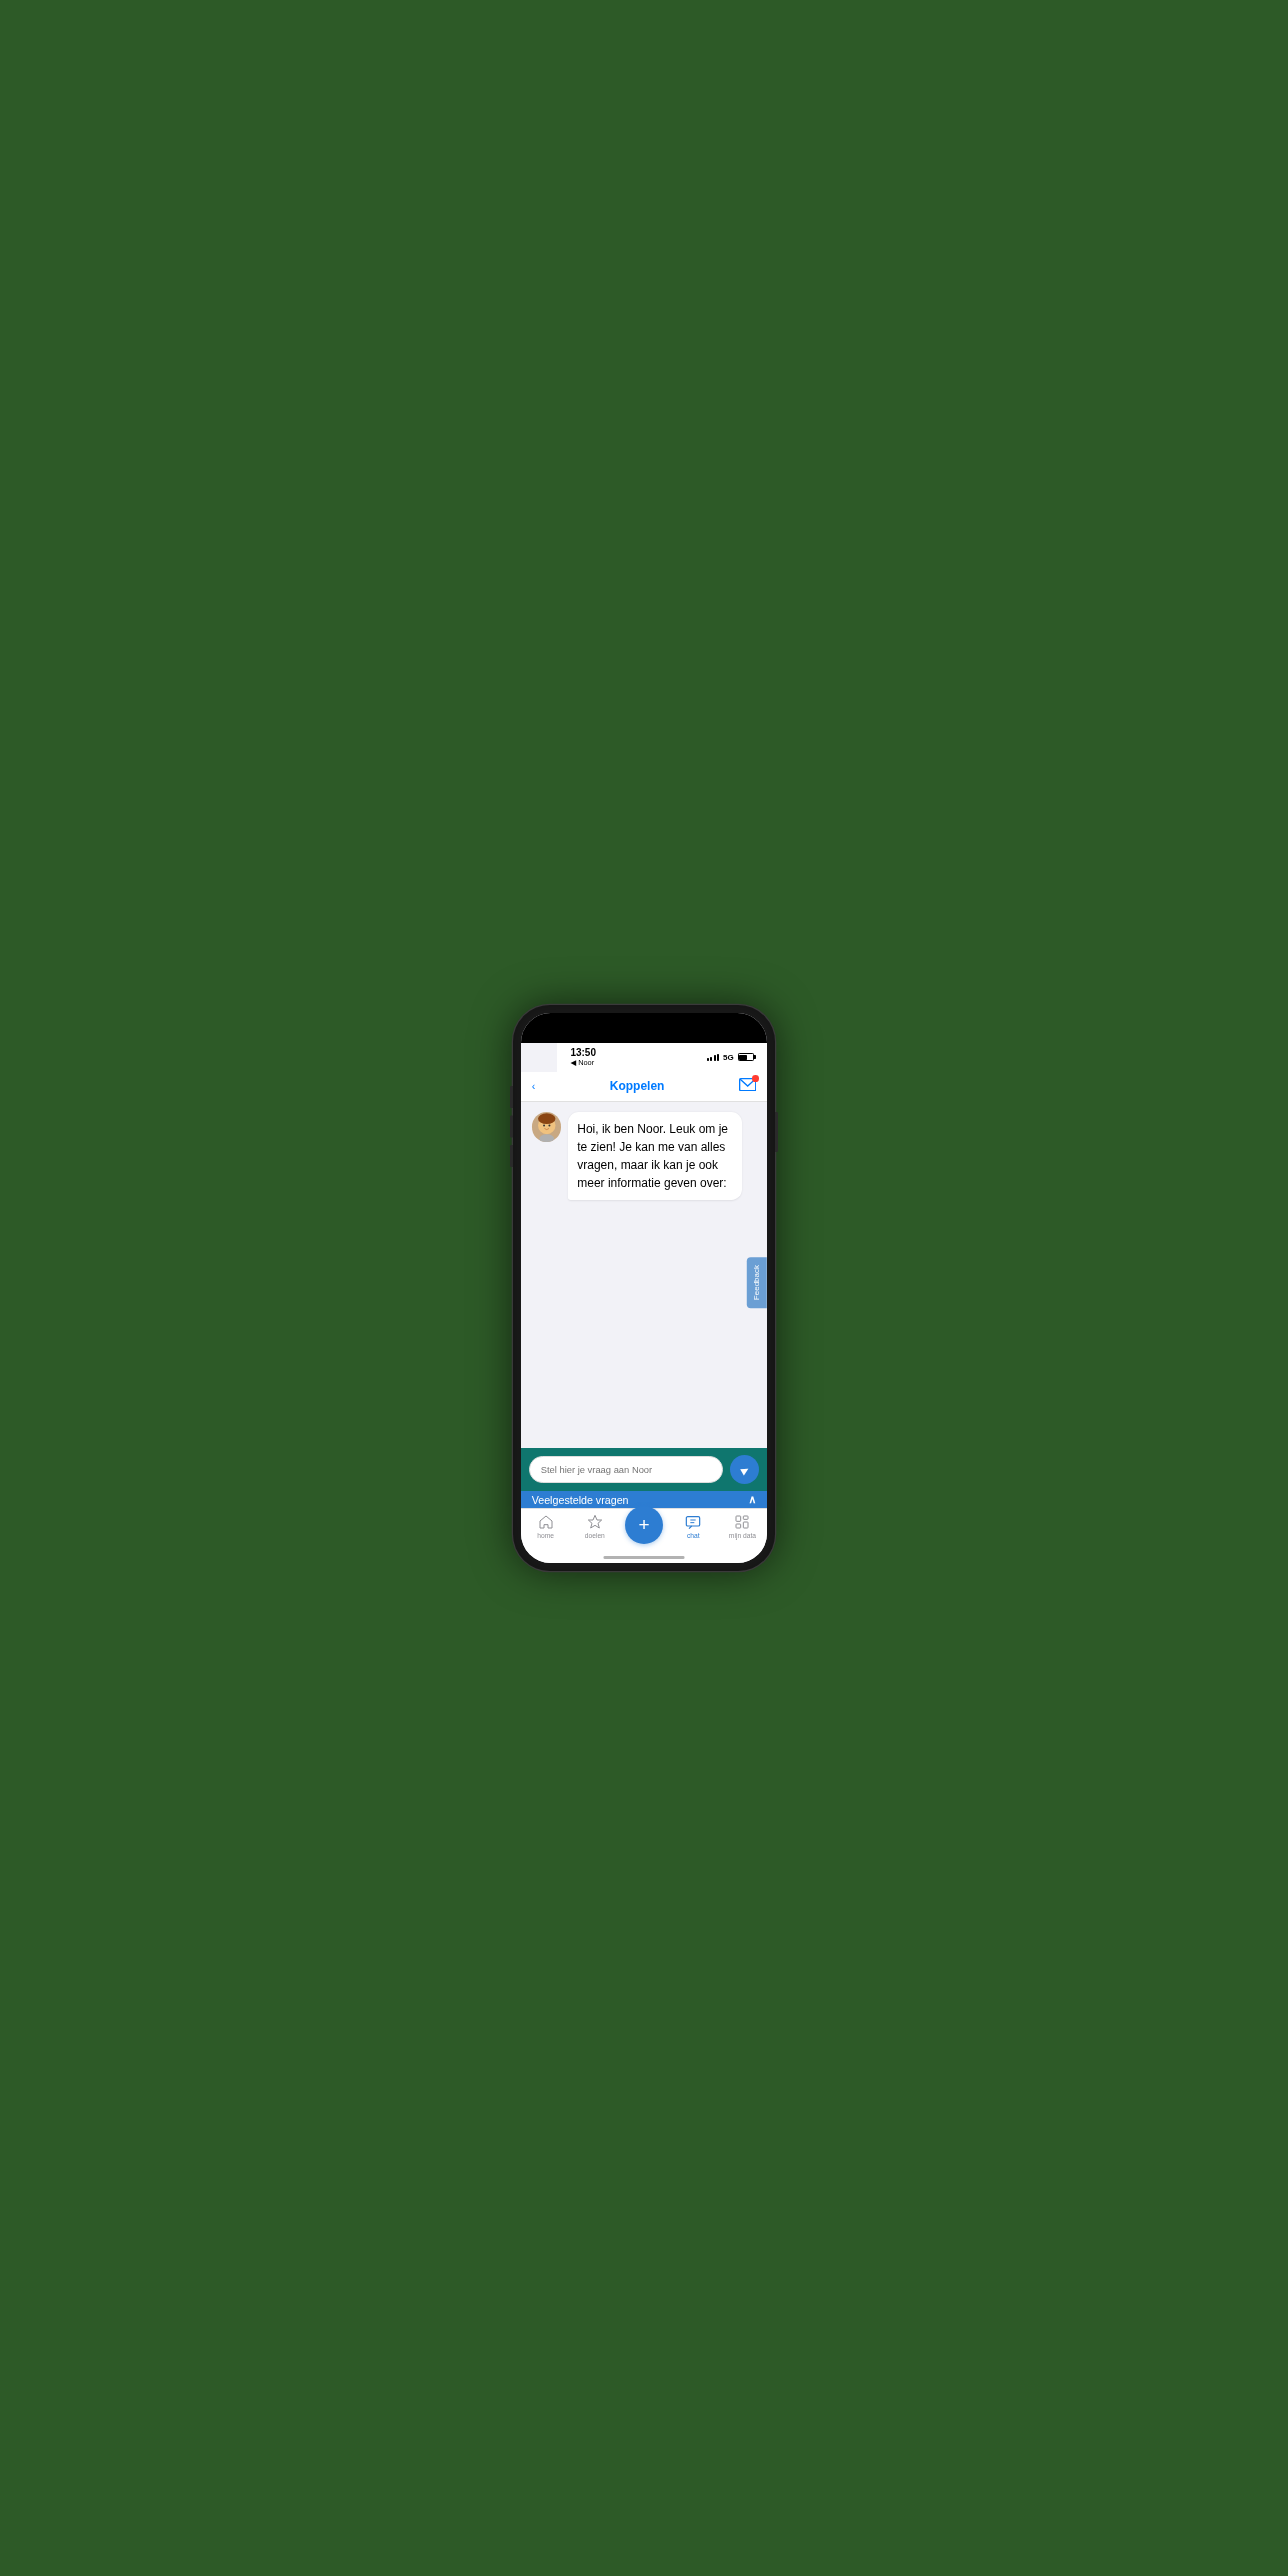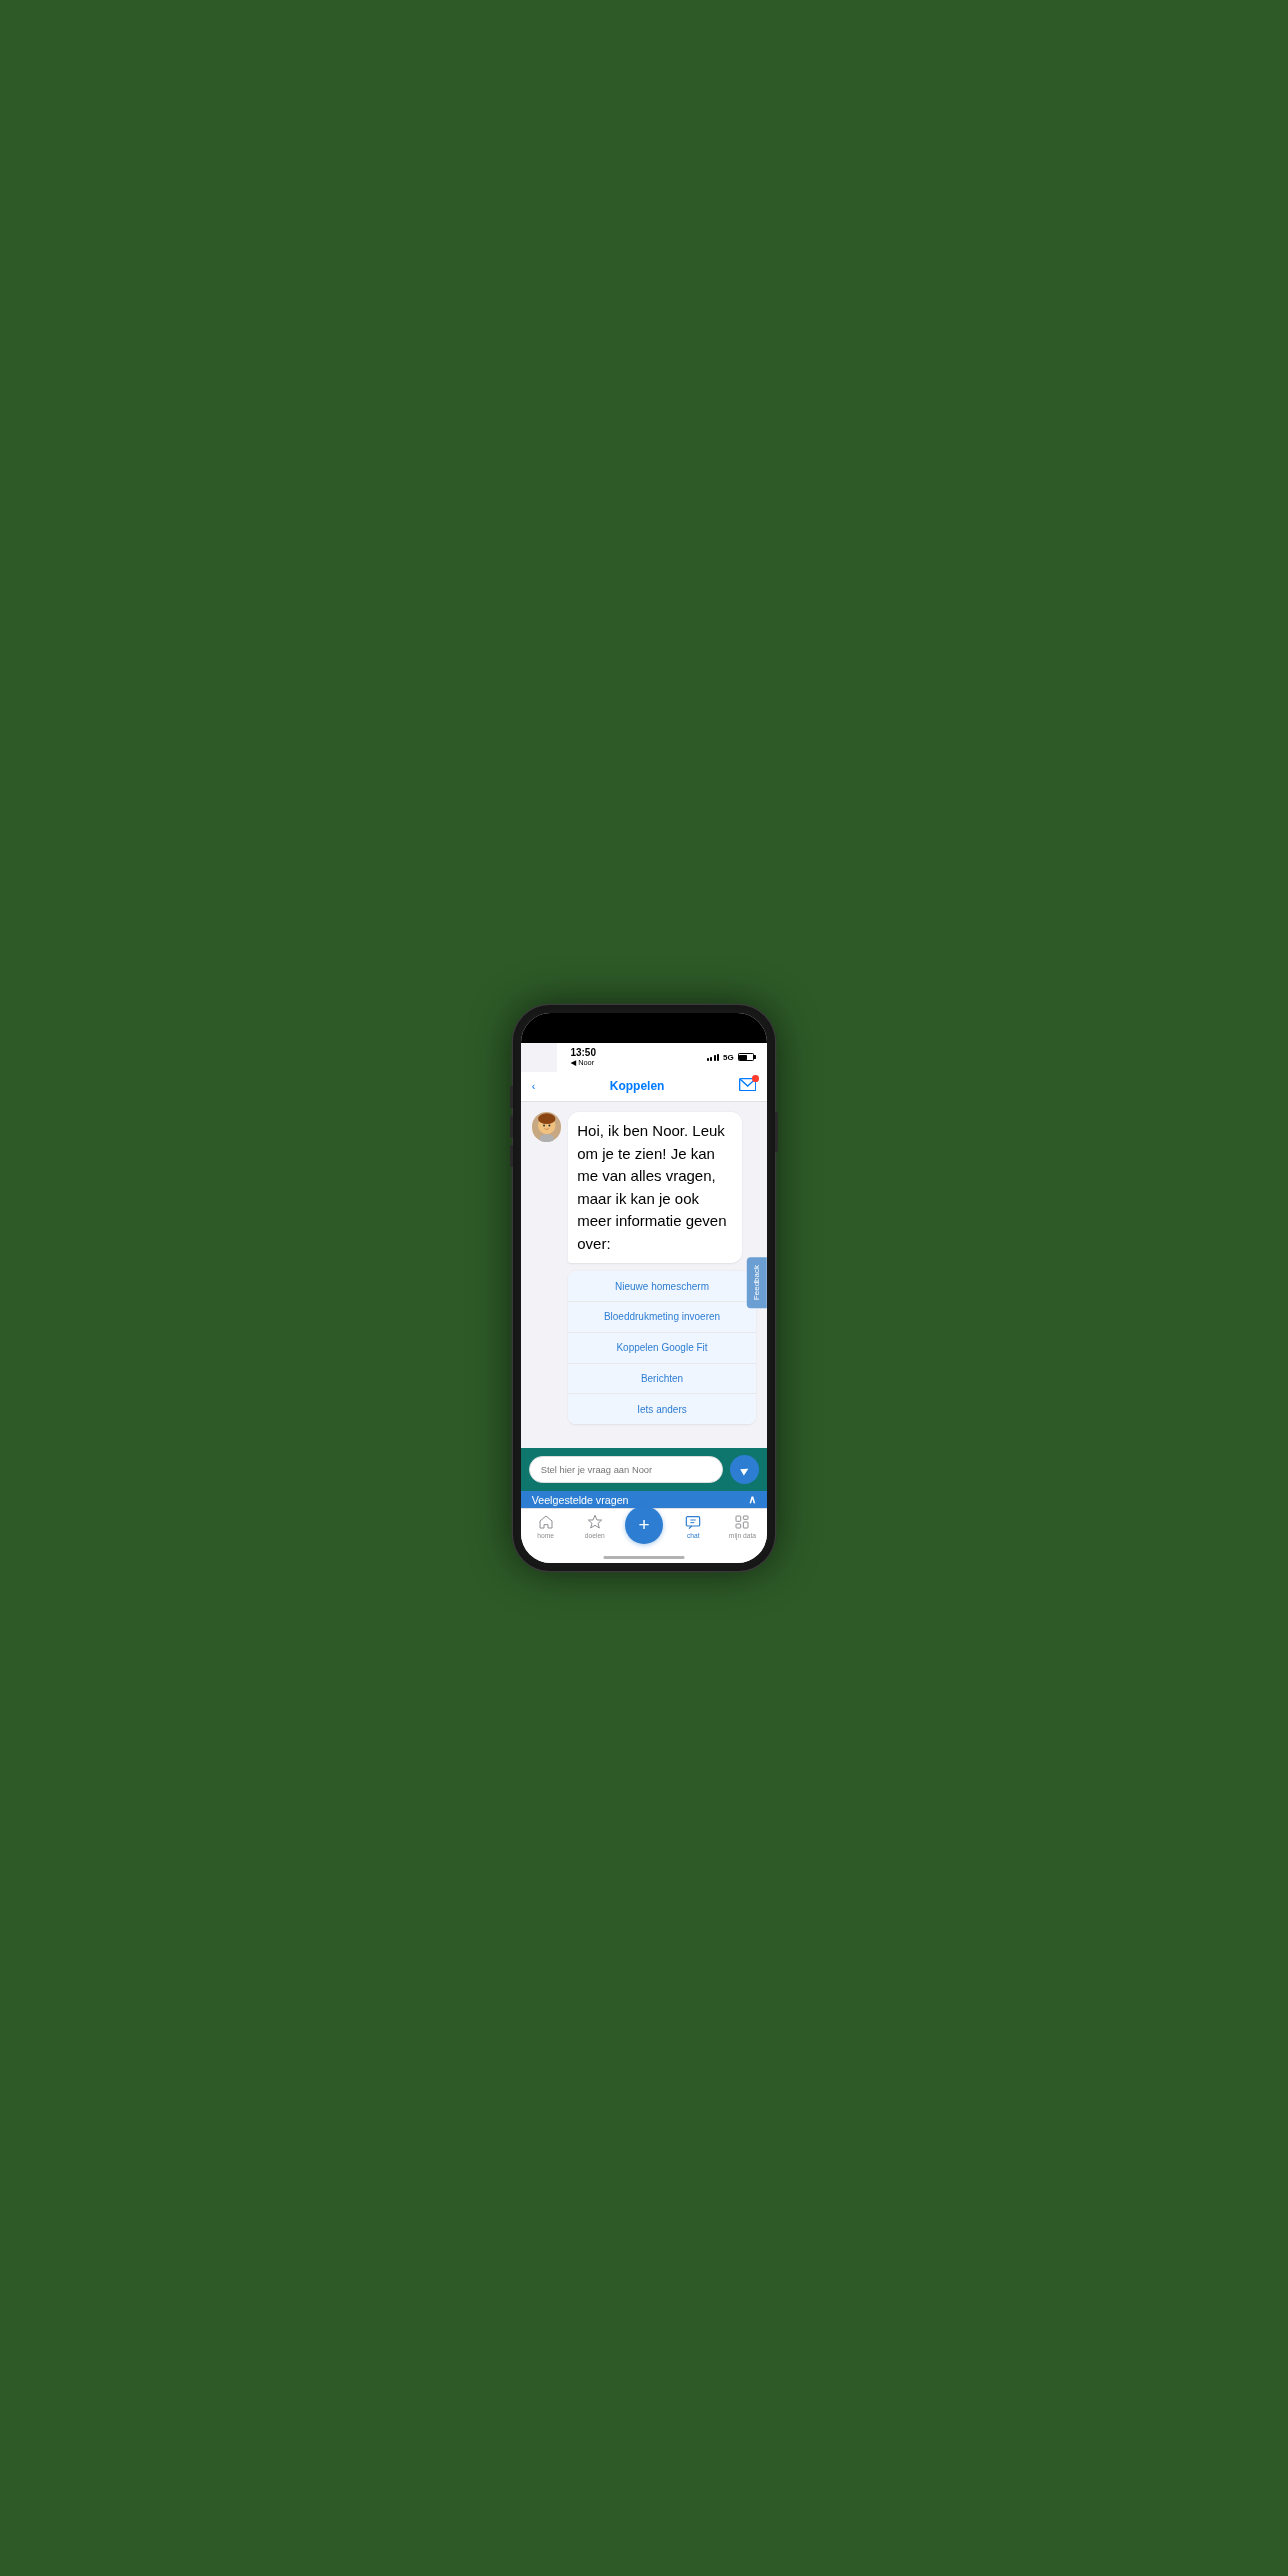--- a/index.html
+++ b/index.html
@@ -247,21 +247,21 @@
 
     .bot-bubble {
       background: #fff;
       border-radius: 10.7px 10.7px 10.7px 2.7px;
       padding: 8px 9.4px;
       max-width: 174px;
       box-shadow: 0 0.7px 2px rgba(0,0,0,0.08);
     }
 
     .bot-bubble-text {
-      font-size: 15px;
+      font-size: 12px;
       color: #000;
       line-height: 1.5;
     }
 
     
     .options-list {
       background: #fff;
       border-radius: 8px;
       overflow: hidden;
       box-shadow: 0 0.7px 2px rgba(0,0,0,0.08);
@@ -502,27 +502,20 @@
             <path d="M19 25 Q22 28 25 25" stroke="#c87941" stroke-width="1.2" fill="none" stroke-linecap="round"></path>
 
             <ellipse cx="22" cy="40" rx="11" ry="7" fill="#b0b0b0"></ellipse>
           </svg>
         </div>
         <div class="bot-bubble">
           <span class="bot-bubble-text">Hoi, ik ben Noor. Leuk om je te zien! Je kan me van alles vragen, maar ik kan je ook meer informatie geven over:</span>
         </div>
       </div>
 
-      <div class="options-list">
-        <div class="option-item">Nieuwe homescherm</div>
-        <div class="option-item">Bloeddrukmeting invoeren</div>
-        <div class="option-item">Koppelen Google Fit</div>
-        <div class="option-item">Berichten</div>
-        <div class="option-item">Iets anders</div>
-      </div>
 
     </div>
 
     <div class="input-area">
       <input class="chat-input" type="text" placeholder="Stel hier je vraag aan Noor" style="">
       <div class="send-btn">
         <span class="send-icon">►</span>
       </div>
     </div>
 

